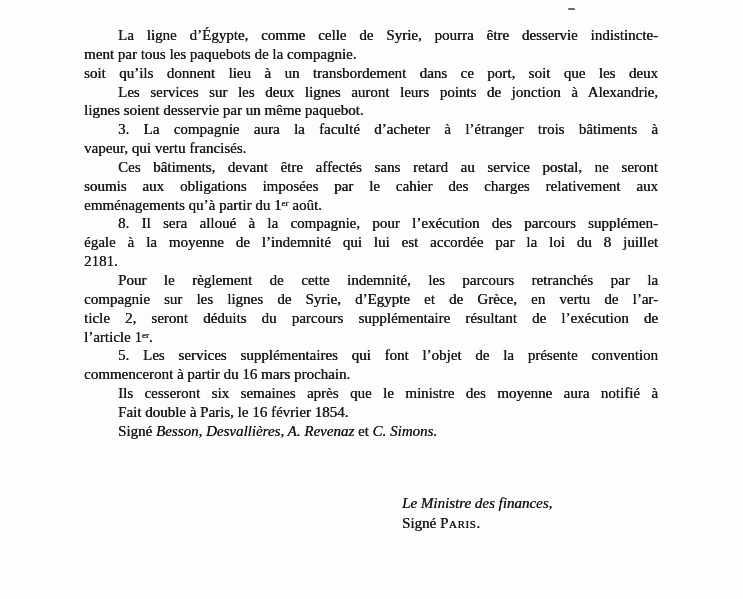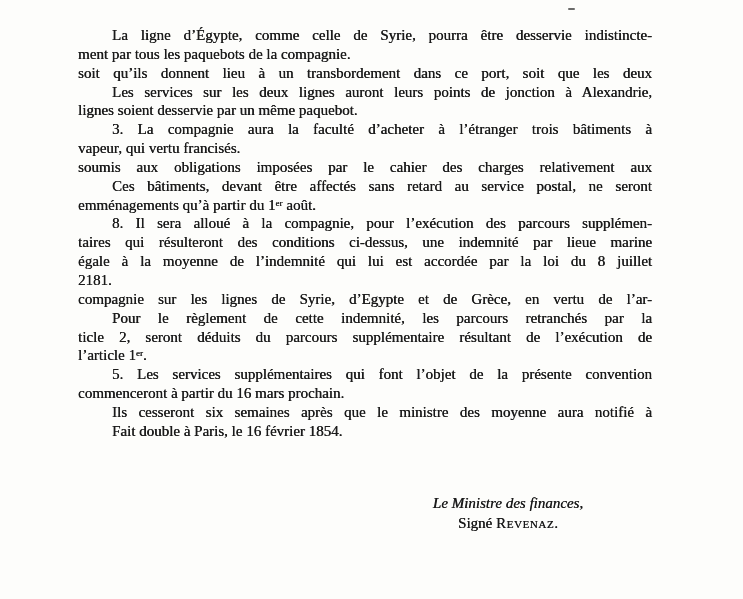--- a/index.html
+++ b/index.html
@@ -9,21 +9,21 @@
   .page {
     position: relative;
     width: 743px;
     height: 599px;
     overflow: hidden;
     font-family: "Liberation Serif", "DejaVu Serif", serif;
     text-shadow: 0.3px 0 0 currentColor; 
   }
   .text-block {
     position: absolute;
-    left: 78px;
+    left: 84px;
     top: 26px;
     width: 574px;
     font-size: 15px;
   }
   .para .line {
     line-height: 18.85px;
     text-align: justify;
     text-align-last: justify;
   }
   .para .line.last {
@@ -32,21 +32,20 @@
   .para .line.first {
     text-indent: 34px;
   }
   .it { font-style: italic; }
   .sc { font-variant: small-caps; letter-spacing: 0.6px; }
   .signature-block {
     position: absolute;
     top: 494px;
     left: 402px;
     width: 212px;
-    text-align: center;
     font-size: 15px;
     line-height: 19.5px;
   }
   .minister-line { font-style: italic; }
   .speck {
     position: absolute;
     left: 568px;
     top: 8px;
     width: 7px;
     height: 2px;
@@ -70,45 +69,47 @@
       <div class="para">
         <div class="line">soit qu’ils donnent lieu à un transbordement dans ce port, soit que les deux</div>
         <div class="line first">Les services sur les deux lignes auront leurs points de jonction à Alexandrie,</div>
         <div class="line last">lignes soient desservie par un même paquebot.</div>
       </div>
       <div class="para">
         <div class="line first">3. La compagnie aura la faculté d’acheter à l’étranger trois bâtiments à</div>
         <div class="line last">vapeur, qui vertu francisés.</div>
       </div>
       <div class="para">
+        <div class="line first">Ces bâtiments, devant être affectés sans retard au service postal, ne seront</div>
         <div class="line">soumis aux obligations imposées par le cahier des charges relativement aux</div>
-        <div class="line first">Ces bâtiments, devant être affectés sans retard au service postal, ne seront</div>
         <div class="line last">emménagements qu’à partir du 1ᵉʳ août.</div>
       </div>
       <div class="para">
         <div class="line first">8. Il sera alloué à la compagnie, pour l’exécution des parcours supplémen-</div>
-        <div class="line">taires qui résulteront des conditions ci-dessus, une indemnité par lieue marine</div>
         <div class="line">égale à la moyenne de l’indemnité qui lui est accordée par la loi du 8 juillet</div>
         <div class="line last">2181.</div>
       </div>
       <div class="para">
+        <div class="line first">Pour le règlement de cette indemnité, les parcours retranchés par la</div>
         <div class="line">compagnie sur les lignes de Syrie, d’Egypte et de Grèce, en vertu de l’ar-</div>
-        <div class="line first">Pour le règlement de cette indemnité, les parcours retranchés par la</div>
         <div class="line">ticle 2, seront déduits du parcours supplémentaire résultant de l’exécution de</div>
         <div class="line last">l’article 1ᵉʳ.</div>
       </div>
       <div class="para">
         <div class="line first">5. Les services supplémentaires qui font l’objet de la présente convention</div>
         <div class="line last">commenceront à partir du 16 mars prochain.</div>
       </div>
       <div class="para">
         <div class="line first">Ils cesseront six semaines après que le ministre des moyenne aura notifié à</div>
       </div>
       <div class="para">
         <div class="line first last">Fait double à Paris, le 16 février 1854.</div>
       </div>
+      <div class="para">
+        <div class="line first last"><span>Signé </span><span class="it">Besson, Desvallières, A. Revenaz</span><span> et </span><span class="it">C. Simons.</span></div>
+      </div>
     </div>
 
   <div class="signature-block">
     <div class="minister-line">Le Ministre des finances,</div>
-    <div class="signed-line"><span>Signé </span><span class="sc">Revenaz</span><span>.</span></div>
+    <div class="signed-line"><span>Signé </span><span class="sc">Paris</span><span>.</span></div>
   </div>
 </div>
 
 </body></html>

